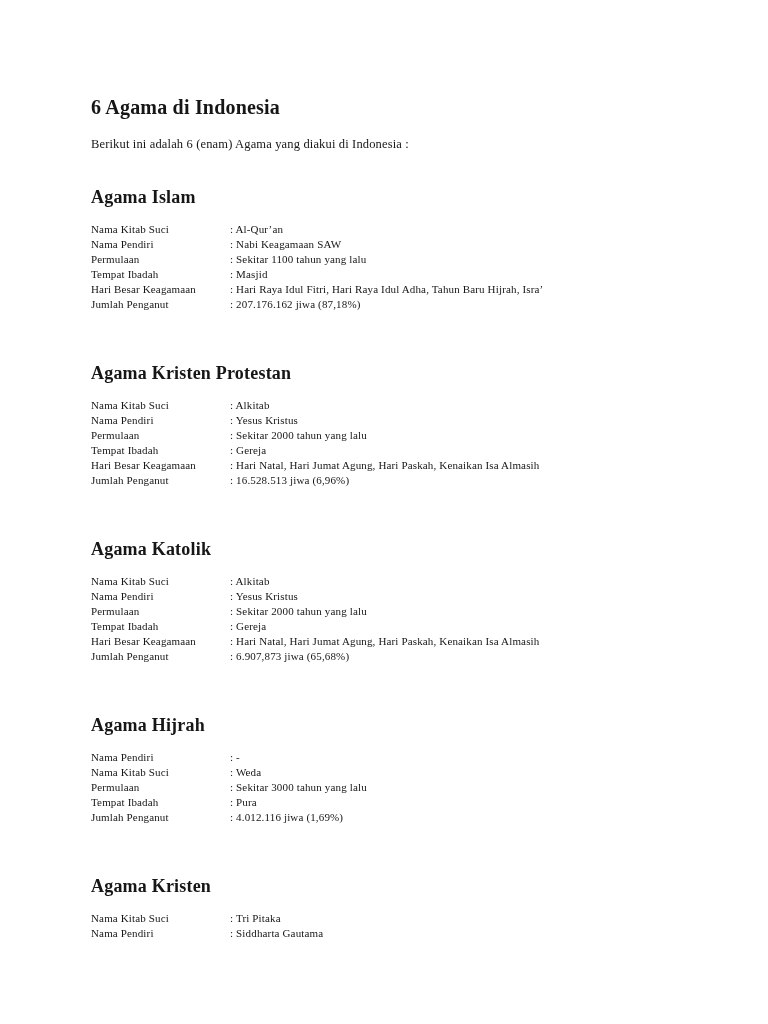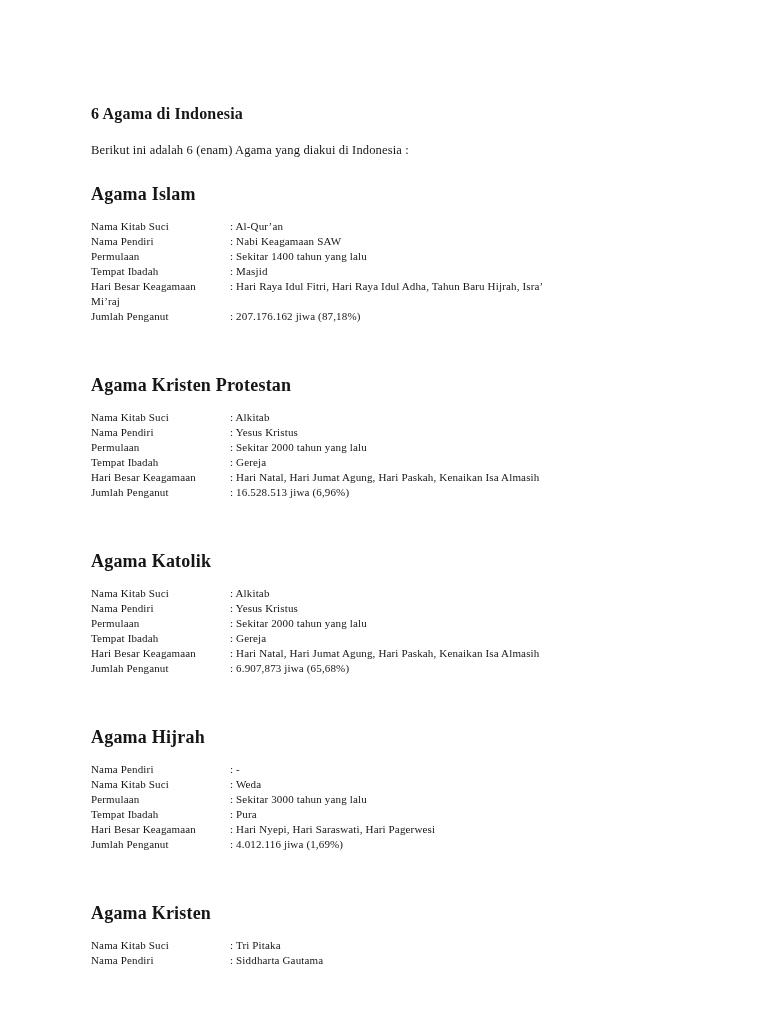--- a/index.html
+++ b/index.html
@@ -12,30 +12,30 @@
   body {
     font-family: "Liberation Serif", "DejaVu Serif", serif;
     color: #161616;
   }
   .page {
     width: 768px;
     height: 1024px;
     padding: 92px 88px 0 91px;
   }
   h1.doc-title {
-    font-size: 16px;
+    font-size: 20px;
     line-height: 23px;
     font-weight: bold;
-    margin: 10px 0 18px 0;
+    margin: 4px 0 18px 0;
     letter-spacing: 0.2px;
   }
   p.intro {
     font-size: 12.5px;
     line-height: 15px;
-    margin: 0 0 25px 0;
+    margin: 0 0 34px 0;
     letter-spacing: 0.15px;
   }
   .religion-section h2 {
     font-size: 18px;
     line-height: 22px;
     font-weight: bold;
     margin: 50px 0 14px 0;
     letter-spacing: 0.2px;
   }
   .religion-section:first-child h2 {
@@ -65,25 +65,25 @@
   <h1 class="doc-title">6 Agama di Indonesia</h1>
   <p class="intro">Berikut ini adalah 6 (enam) Agama yang diakui di Indonesia :</p>
   <div id="sections">
   <section class="religion-section">
     <h2>Agama Islam</h2>
     <div class="rows">
   <div class="row"><span class="label">Nama Kitab Suci</span><span class="value">: Al-Qur’an</span></div>
 
   <div class="row"><span class="label">Nama Pendiri</span><span class="value">: Nabi Keagamaan SAW</span></div>
 
-  <div class="row"><span class="label">Permulaan</span><span class="value">: Sekitar 1400 tahun yang lalu</span></div>
+  <div class="row"><span class="label">Permulaan</span><span class="value">: Sekitar 1100 tahun yang lalu</span></div>
 
   <div class="row"><span class="label">Tempat Ibadah</span><span class="value">: Masjid</span></div>
 
-  <div class="row"><span class="label">Hari Besar Keagamaan</span><span class="value">: Hari Raya Idul Fitri, Hari Raya Idul Adha, Tahun Baru Hijrah, Isra’</span><span class="wrap-line">Mi’raj</span></div>
+  <div class="row"><span class="label">Hari Besar Keagamaan</span><span class="value">: Hari Raya Idul Fitri, Hari Raya Idul Adha, Tahun Baru Hijrah, Isra’</span></div>
 
   <div class="row"><span class="label">Jumlah Penganut</span><span class="value">: 207.176.162 jiwa (87,18%)</span></div>
 </div>
   </section>
 
   <section class="religion-section">
     <h2>Agama Kristen Protestan</h2>
     <div class="rows">
   <div class="row"><span class="label">Nama Kitab Suci</span><span class="value">: Alkitab</span></div>
 
@@ -120,21 +120,20 @@
     <h2>Agama Hijrah</h2>
     <div class="rows">
   <div class="row"><span class="label">Nama Pendiri</span><span class="value">: -</span></div>
 
   <div class="row"><span class="label">Nama Kitab Suci</span><span class="value">: Weda</span></div>
 
   <div class="row"><span class="label">Permulaan</span><span class="value">: Sekitar 3000 tahun yang lalu</span></div>
 
   <div class="row"><span class="label">Tempat Ibadah</span><span class="value">: Pura</span></div>
 
-  <div class="row"><span class="label">Hari Besar Keagamaan</span><span class="value">: Hari Nyepi, Hari Saraswati, Hari Pagerwesi</span></div>
 
   <div class="row"><span class="label">Jumlah Penganut</span><span class="value">: 4.012.116 jiwa (1,69%)</span></div>
 </div>
   </section>
 
   <section class="religion-section">
     <h2>Agama Kristen</h2>
     <div class="rows">
   <div class="row"><span class="label">Nama Kitab Suci</span><span class="value">: Tri Pitaka</span></div>
 

